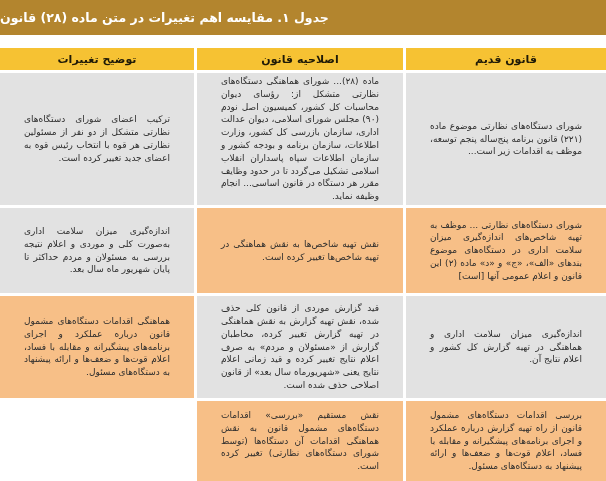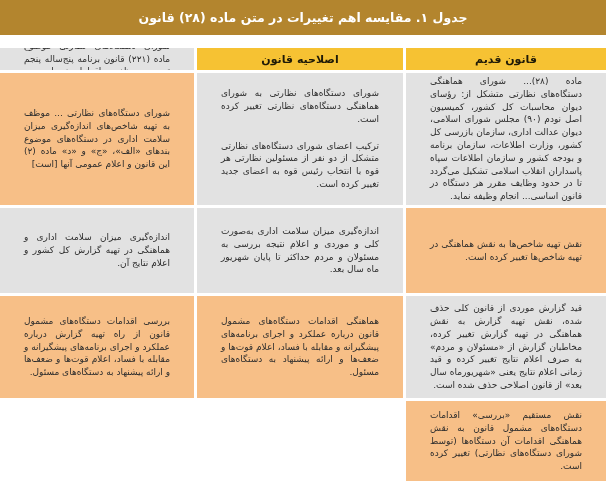--- a/index.html
+++ b/index.html
@@ -9,21 +9,21 @@
     --row-orange:#f7bf87;
     --text:#2d2d2d;
   }
   *{box-sizing:border-box;margin:0;padding:0;}
   body{background:#ffffff;font-family:"DejaVu Sans", sans-serif;}
   .page{
     width:606px;height:481px;background:#ffffff;direction:rtl;overflow:hidden;
   }
   .title-bar{
     height:35px;background:var(--title-bar);color:#ffffff;
-    display:flex;align-items:center;justify-content:center;
+    display:flex;align-items:center;justify-content:flex-end;
     font-size:12.5px;font-weight:bold;letter-spacing:0;
   }
   .table{
     margin-top:13px;
     display:grid;
     grid-template-columns:200px 206px 194px; 
     grid-template-rows:22px 132px 85px 102px 80px;
     column-gap:3px;row-gap:3px;
     background:#ffffff;
   }
@@ -53,29 +53,31 @@
   </div>
 
   <div class="table">
 
     <div class="hcell">
       <span>قانون قدیم</span>
     </div>
     <div class="hcell">
       <span>اصلاحیه قانون</span>
     </div>
+    <div class="hcell">
+      <span>توضیح تغییرات</span>
+    </div>
 
     <div class="cell gray">
       <div class="txt">شورای دستگاه‌های نظارتی موضوع ماده (۲۲۱) قانون برنامه پنج‌ساله پنجم توسعه، موظف به اقدامات زیر است...</div>
     </div>
     <div class="cell gray">
       <div class="txt">ماده (۲۸)... شورای هماهنگی دستگاه‌های نظارتی متشکل از: رؤسای دیوان محاسبات کل کشور، کمیسیون اصل نودم (۹۰) مجلس شورای اسلامی، دیوان عدالت اداری، سازمان بازرسی کل کشور، وزارت اطلاعات، سازمان برنامه و بودجه کشور و سازمان اطلاعات سپاه پاسداران انقلاب اسلامی تشکیل می‌گردد تا در حدود وظایف مقرر هر دستگاه در قانون اساسی... انجام وظیفه نماید.</div>
     </div>
     <div class="cell gray">
-      <div class="txt">شورای دستگاه‌های نظارتی به شورای هماهنگی دستگاه‌های نظارتی تغییر کرده است.</div>
       <div class="txt">ترکیب اعضای شورای دستگاه‌های نظارتی متشکل از دو نفر از مسئولین نظارتی هر قوه با انتخاب رئیس قوه به اعضای جدید تغییر کرده است.</div>
     </div>
 
     <div class="cell orange">
       <div class="txt">شورای دستگاه‌های نظارتی ... موظف به تهیه شاخص‌های اندازه‌گیری میزان سلامت اداری در دستگاه‌های موضوع بندهای «الف»، «ج» و «د» ماده (۲) این قانون و اعلام عمومی آنها [است]</div>
     </div>
     <div class="cell orange">
       <div class="txt">نقش تهیه شاخص‌ها به نقش هماهنگی در تهیه شاخص‌ها تغییر کرده است.</div>
     </div>
 

